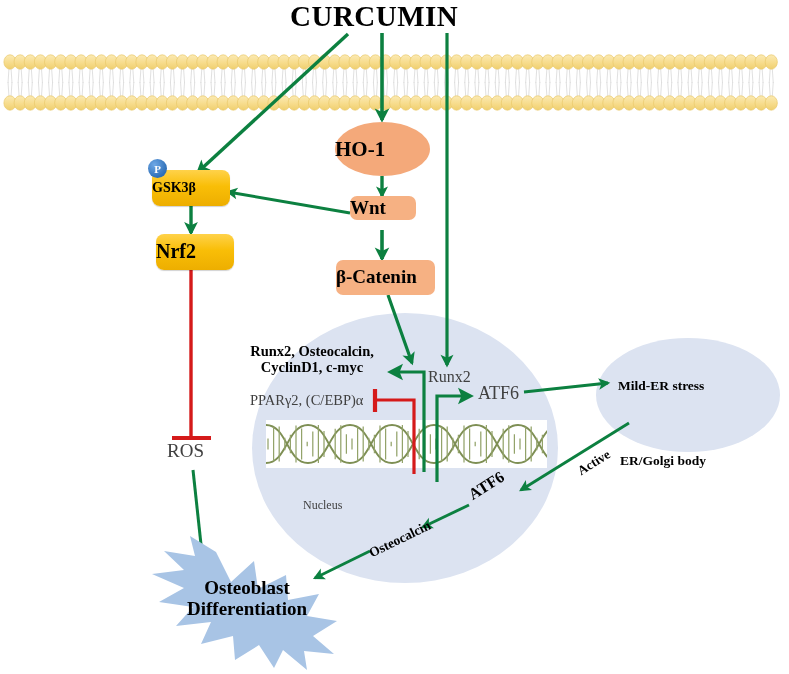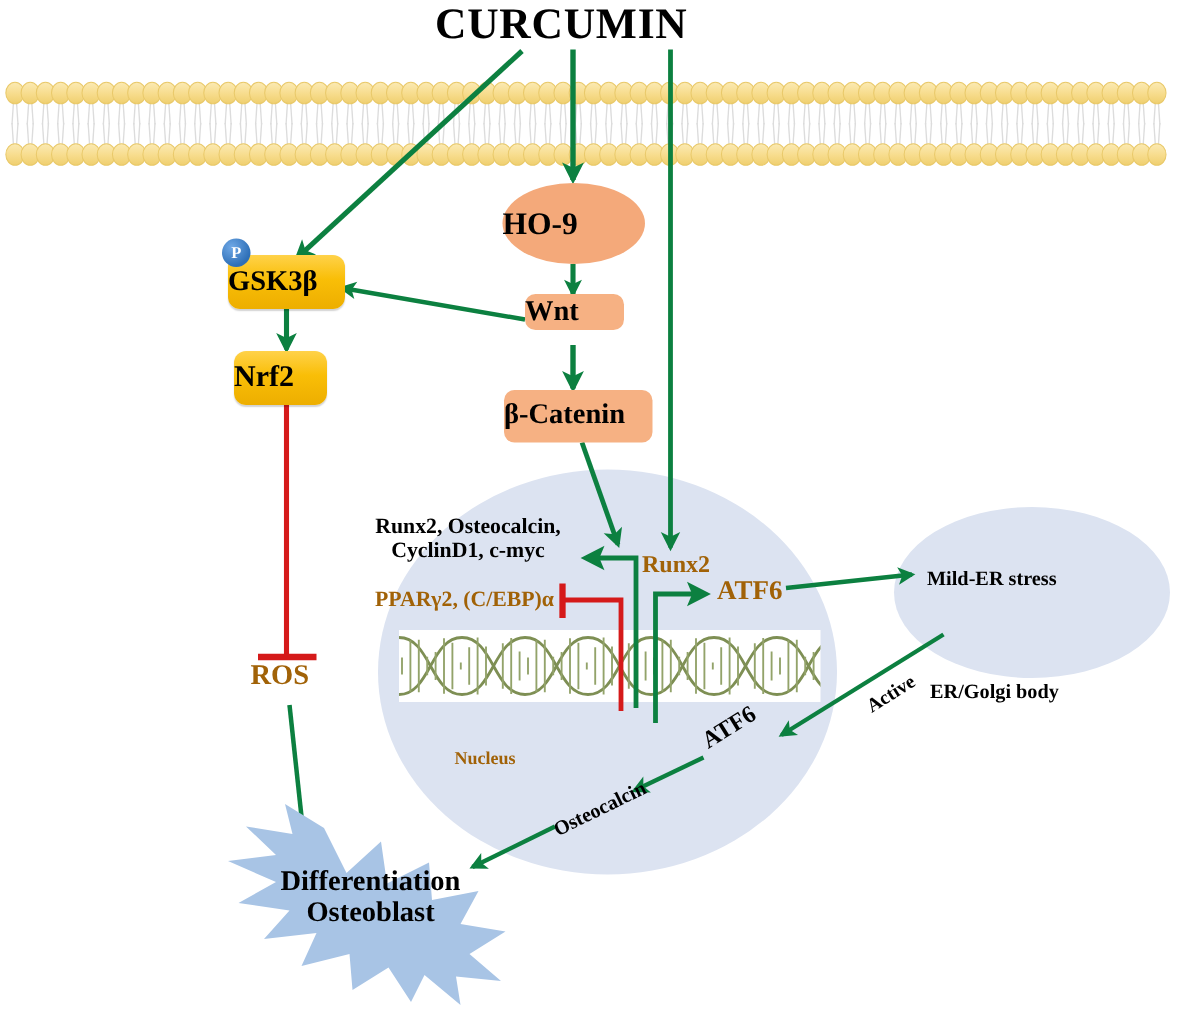--- a/index.html
+++ b/index.html
@@ -20,21 +20,21 @@
   .pell{background:#F4A97A;border-radius:50%;}
 
   
   .pbadge{position:absolute;width:19px;height:19px;border-radius:50%;
           background:radial-gradient(circle at 34% 30%,#6fa8e6,#2E6FB7 70%);
           color:#fff;font-size:11px;font-weight:bold;display:flex;
           align-items:center;justify-content:center;
           font-family:"Liberation Serif",serif;}
 
   
-  .plain{position:absolute;font-weight:bold;color:#a16207;white-space:nowrap;}
+  .plain{position:absolute;font-weight:normal;color:#404040;white-space:nowrap;}
 
   
   .rot{position:absolute;font-weight:bold;color:#000;white-space:nowrap;
        transform-origin:left center;}
 </style>
 </head>
 <body>
 
 <div id="canvas">
 
@@ -643,37 +643,37 @@
         313,636 334,654 304,651 307,670 283,650 274,668 259,645 235,660 233,636
         201,644 211,622 176,626 193,607 159,602 184,588 152,574 184,570 164,551
         195,556 190,536"></polygon>
     </g>
   </svg>
 
   <div class="node" style="left:290px;top:0px;width:210px;height:34px;font-size:29px;letter-spacing:.5px;">
     <span>CURCUMIN</span>
   </div>
 
-  <div class="node ybox" style="left:152px;top:170px;width:78px;height:36px;font-size:19px;">
+  <div class="node ybox" style="left:152px;top:170px;width:78px;height:36px;font-size:14px;">
     <span>GSK3β</span>
   </div>
   <div class="pbadge" style="left:148px;top:159px;">
     <span>P</span>
   </div>
 
-  <div class="node ybox" style="left:156px;top:234px;width:62px;height:36px;font-size:20px;">
+  <div class="node ybox" style="left:156px;top:234px;width:78px;height:36px;font-size:20px;">
     <span>Nrf2</span>
   </div>
 
   <div class="plain" style="left:167px;top:440px;font-size:19px;">
     <span>ROS</span>
   </div>
 
   <div class="node pell" style="left:335px;top:122px;width:95px;height:54px;font-size:21px;">
-    <span>HO-9</span>
+    <span>HO-1</span>
   </div>
 
   <div class="node pbox" style="left:350px;top:196px;width:66px;height:24px;font-size:19px;">
     <span>Wnt</span>
   </div>
 
   <div class="node pbox" style="left:336px;top:260px;width:99px;height:35px;font-size:19px;">
     <span>β-Catenin</span>
   </div>
 
@@ -712,17 +712,17 @@
 
   <div class="rot" style="left:579px;top:464px;font-size:13px;transform:rotate(-32deg);">
     <span>Active</span>
   </div>
 
   <div class="rot" style="left:370px;top:546px;font-size:13.5px;transform:rotate(-26deg);">
     <span>Osteocalcin</span>
   </div>
 
   <div class="node" style="left:158px;top:578px;width:178px;height:48px;font-size:19px;display:block;text-align:center;">
+    <div>Osteoblast</div>
     <div>Differentiation</div>
-    <div>Osteoblast</div>
   </div>
 
 </div>
 
 </body></html>

